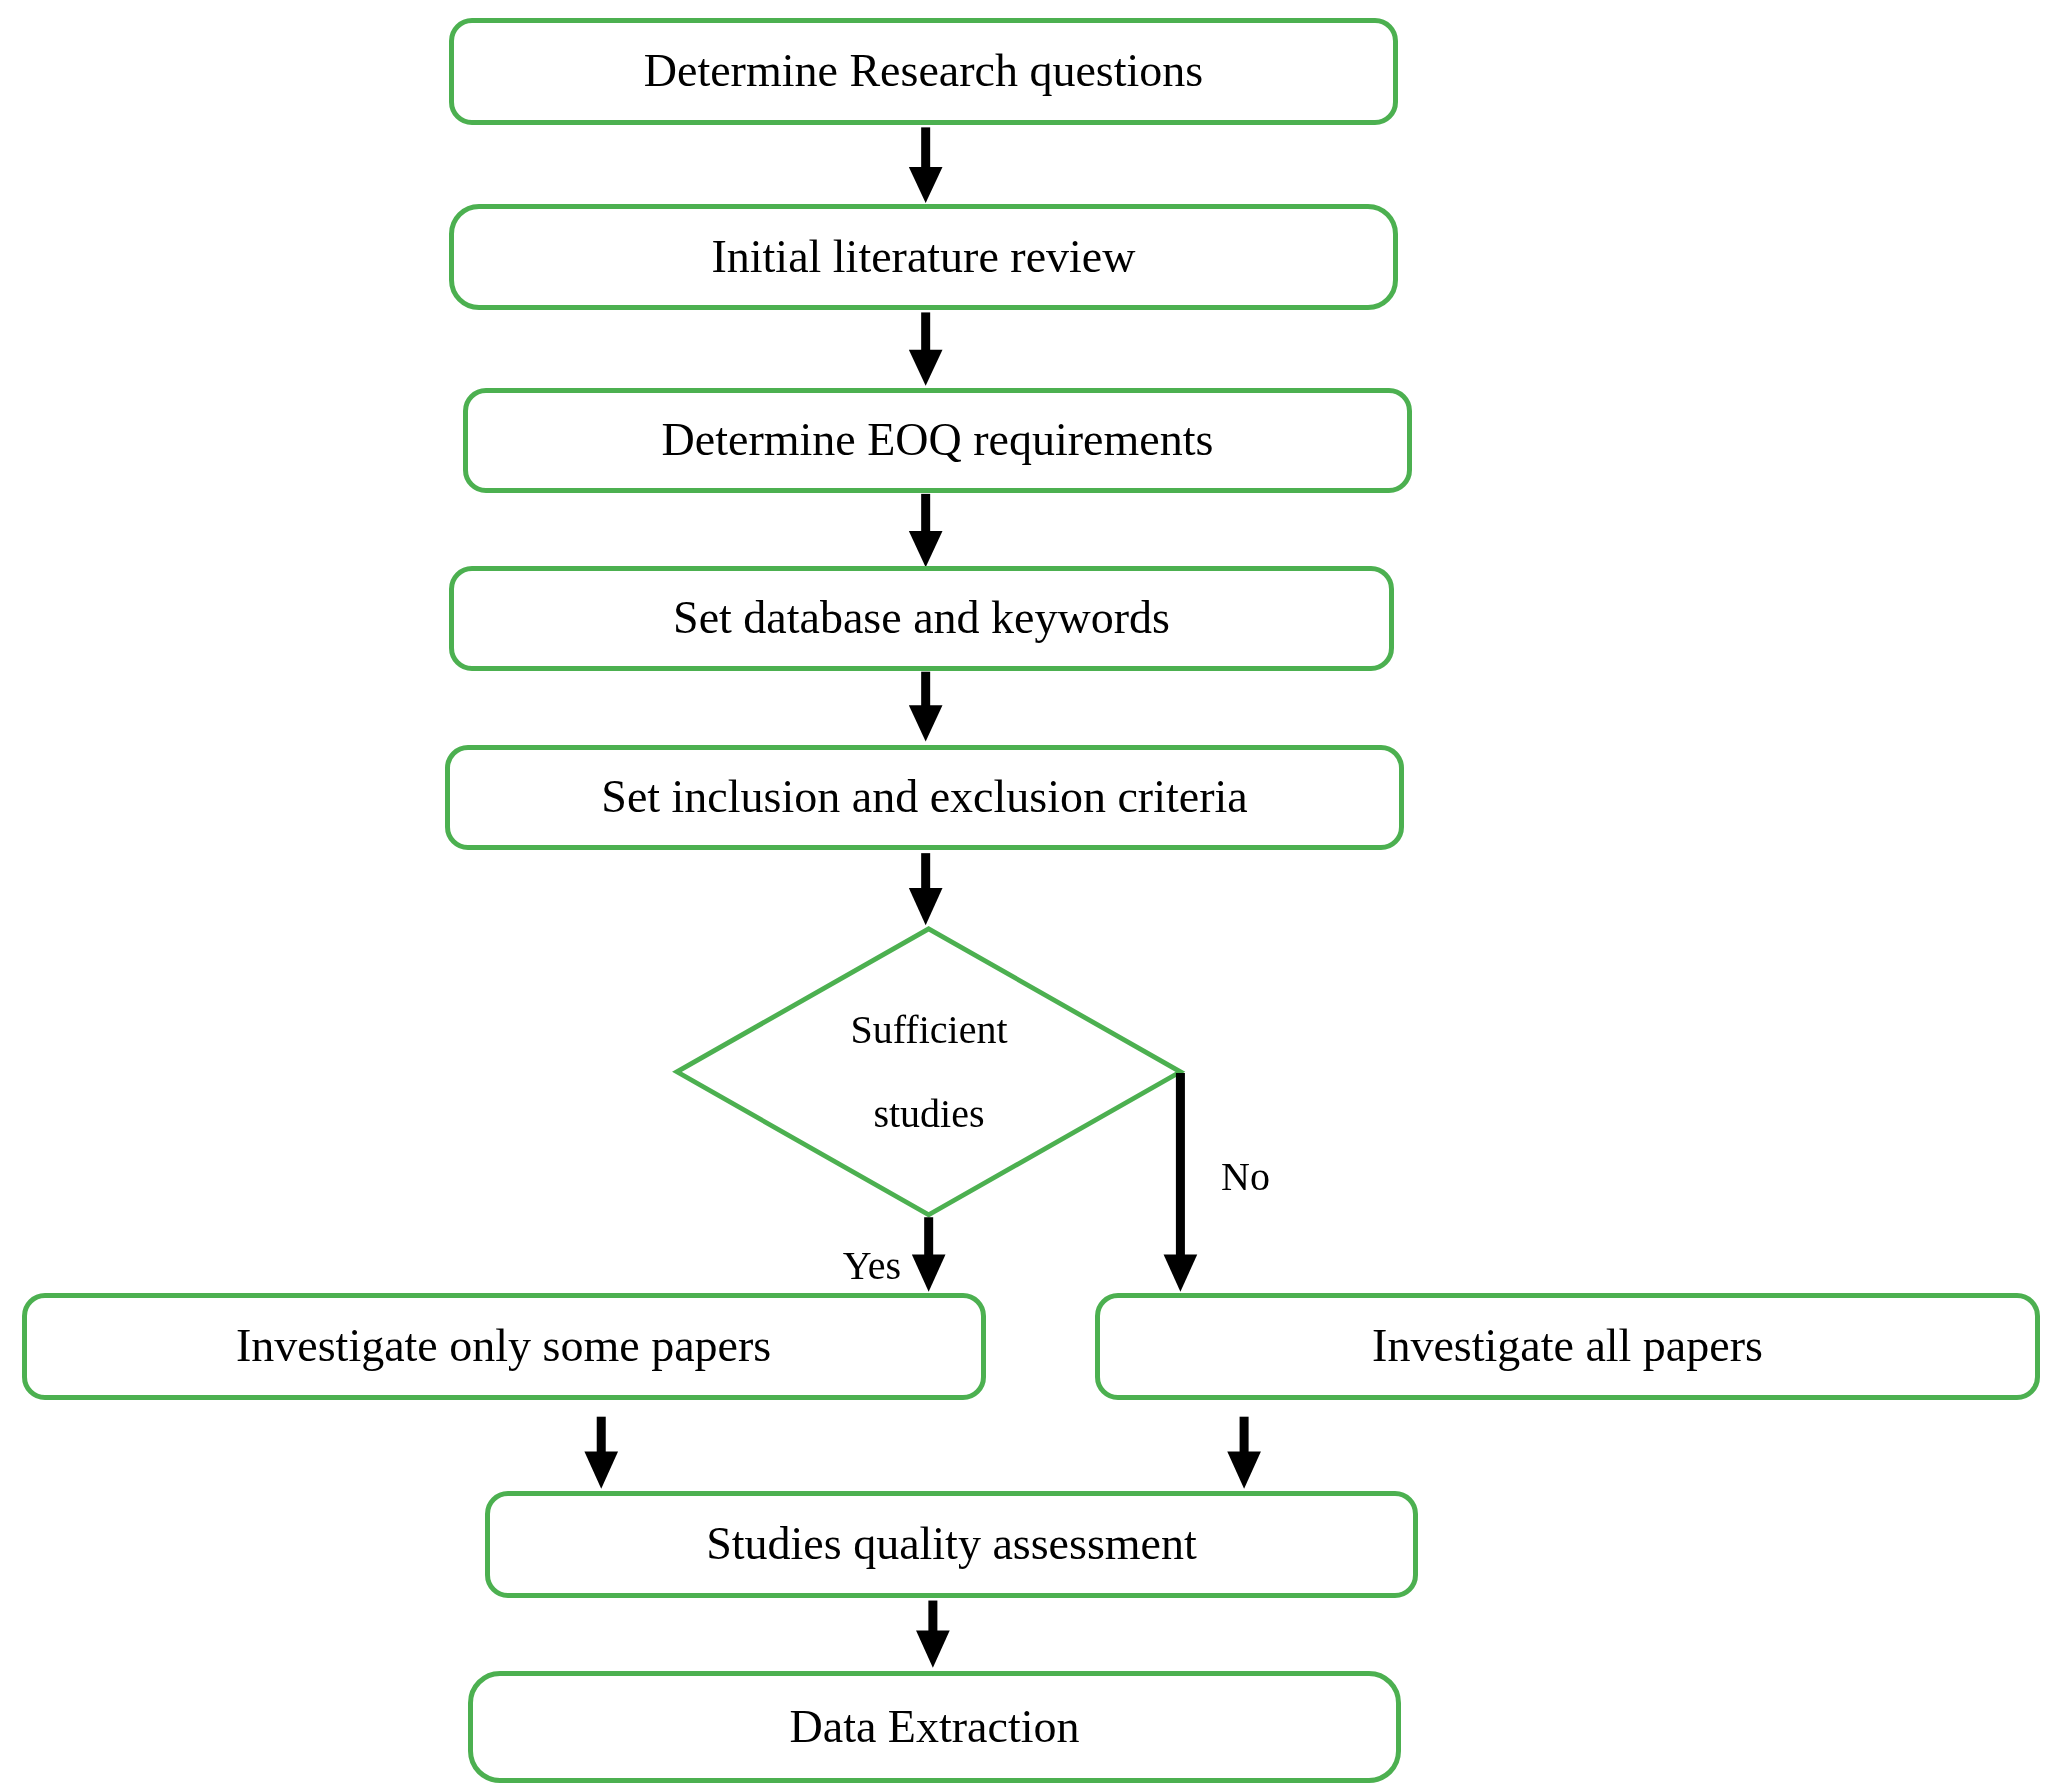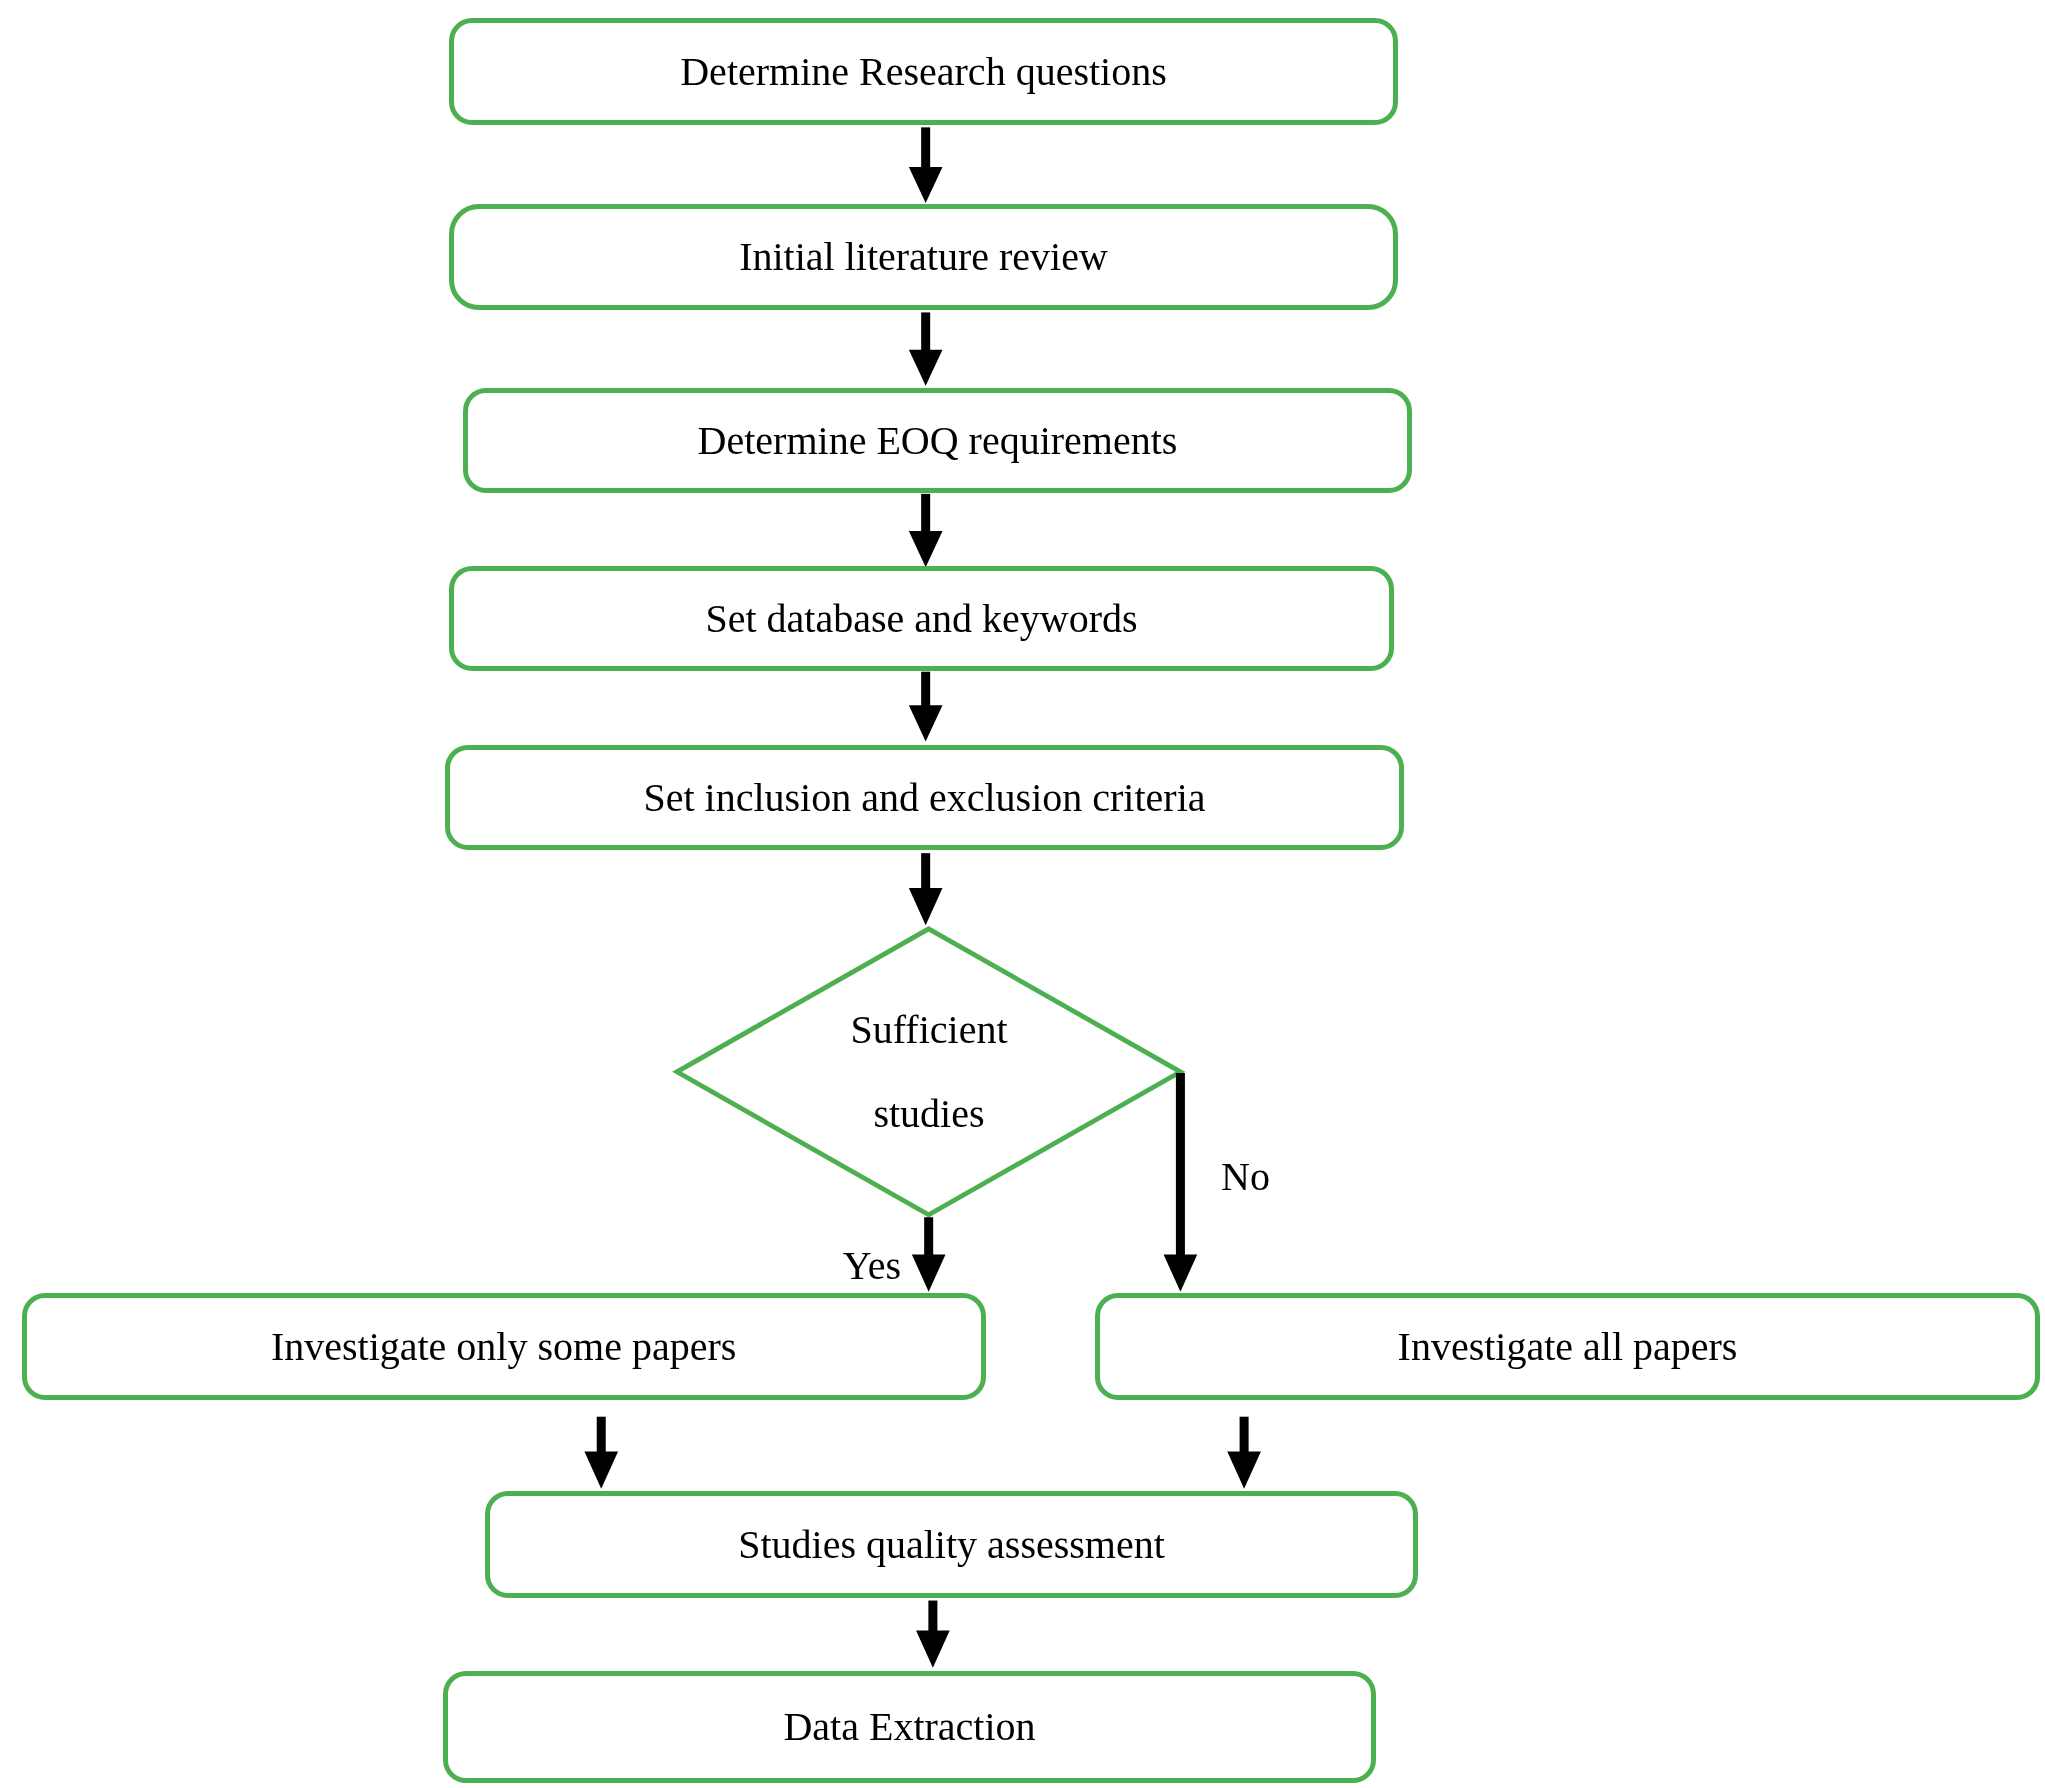--- a/index.html
+++ b/index.html
@@ -25,21 +25,21 @@
   .diamond{fill:var(--node-fill);stroke:var(--green);stroke-width:8;}
   .node{
     position:absolute;
     box-sizing:border-box;
     display:flex;
     align-items:center;
     justify-content:center;
     background:var(--node-fill);
     border:5.4px solid var(--green);
     border-radius:23px;
-    font-size:40px;
+    font-size:46px;
     line-height:1.15;
     text-align:center;
     white-space:nowrap;
   }
   .diamond-label{
     position:absolute;
     box-sizing:border-box;
     display:flex;
     flex-direction:column;
     align-items:center;
@@ -150,18 +150,18 @@
   </div>
 
   <div class="node" style="left:21.6px;top:1293px;width:964px;height:107px;">
     <span>Investigate only some papers</span>
   </div>
 
   <div class="node" style="left:469px;top:1491px;width:933px;height:107px;margin-left:16px;">
     <span>Studies quality assessment</span>
   </div>
 
-  <div class="node" style="left:443px;top:1671px;width:933px;height:112px;">
+  <div class="node" style="left:468px;top:1671px;width:933px;height:112px;border-radius:32px;">
     <span>Data Extraction</span>
   </div>
 
 </div>
 
 
 </body></html>

